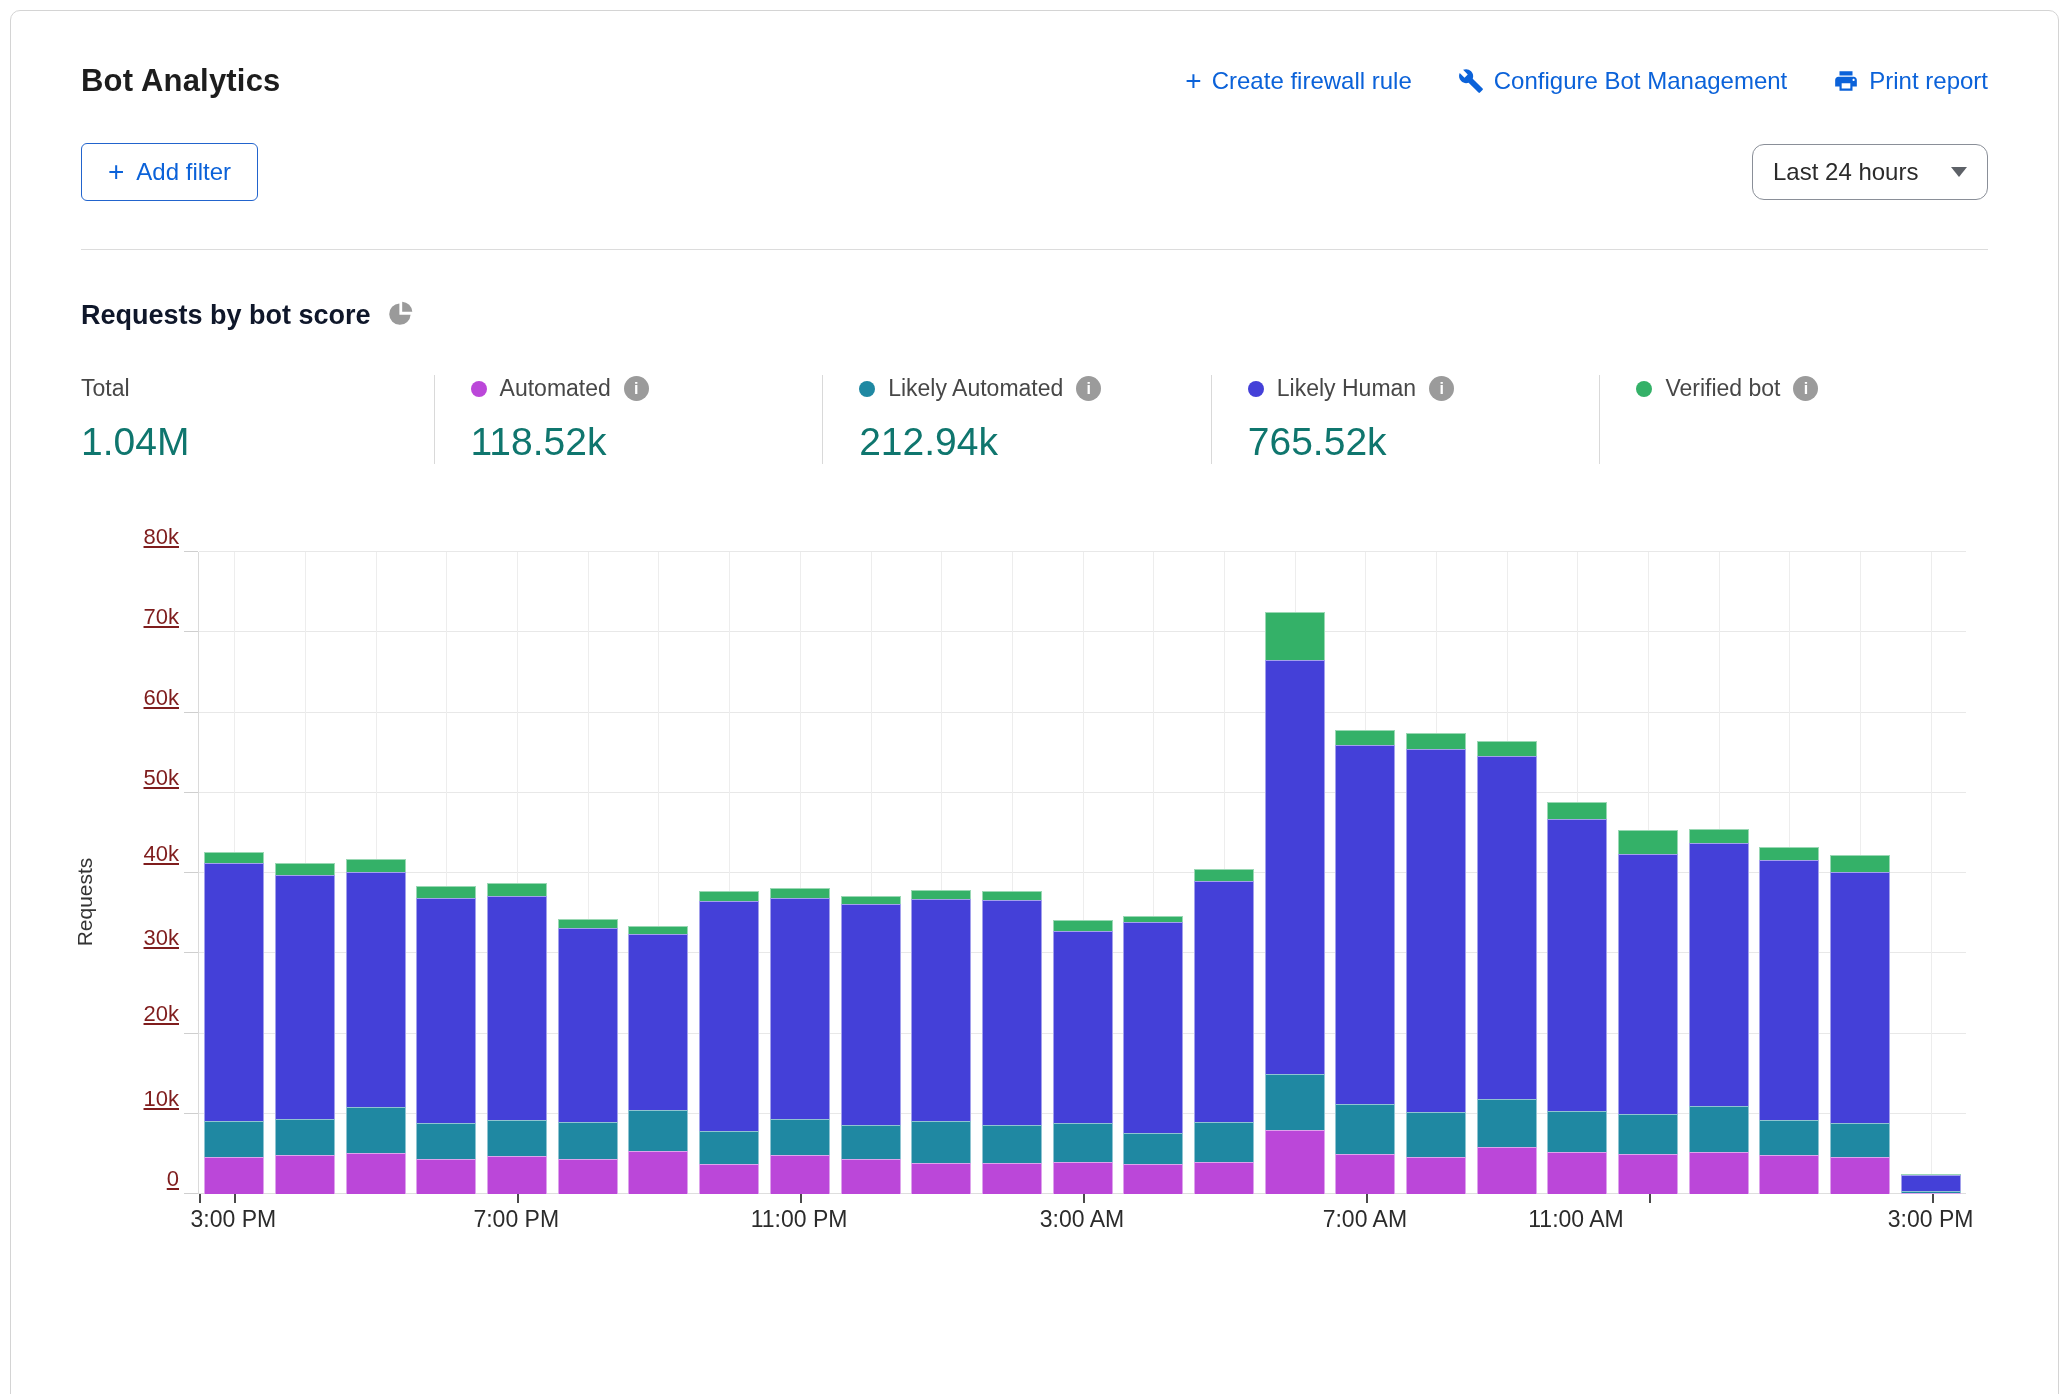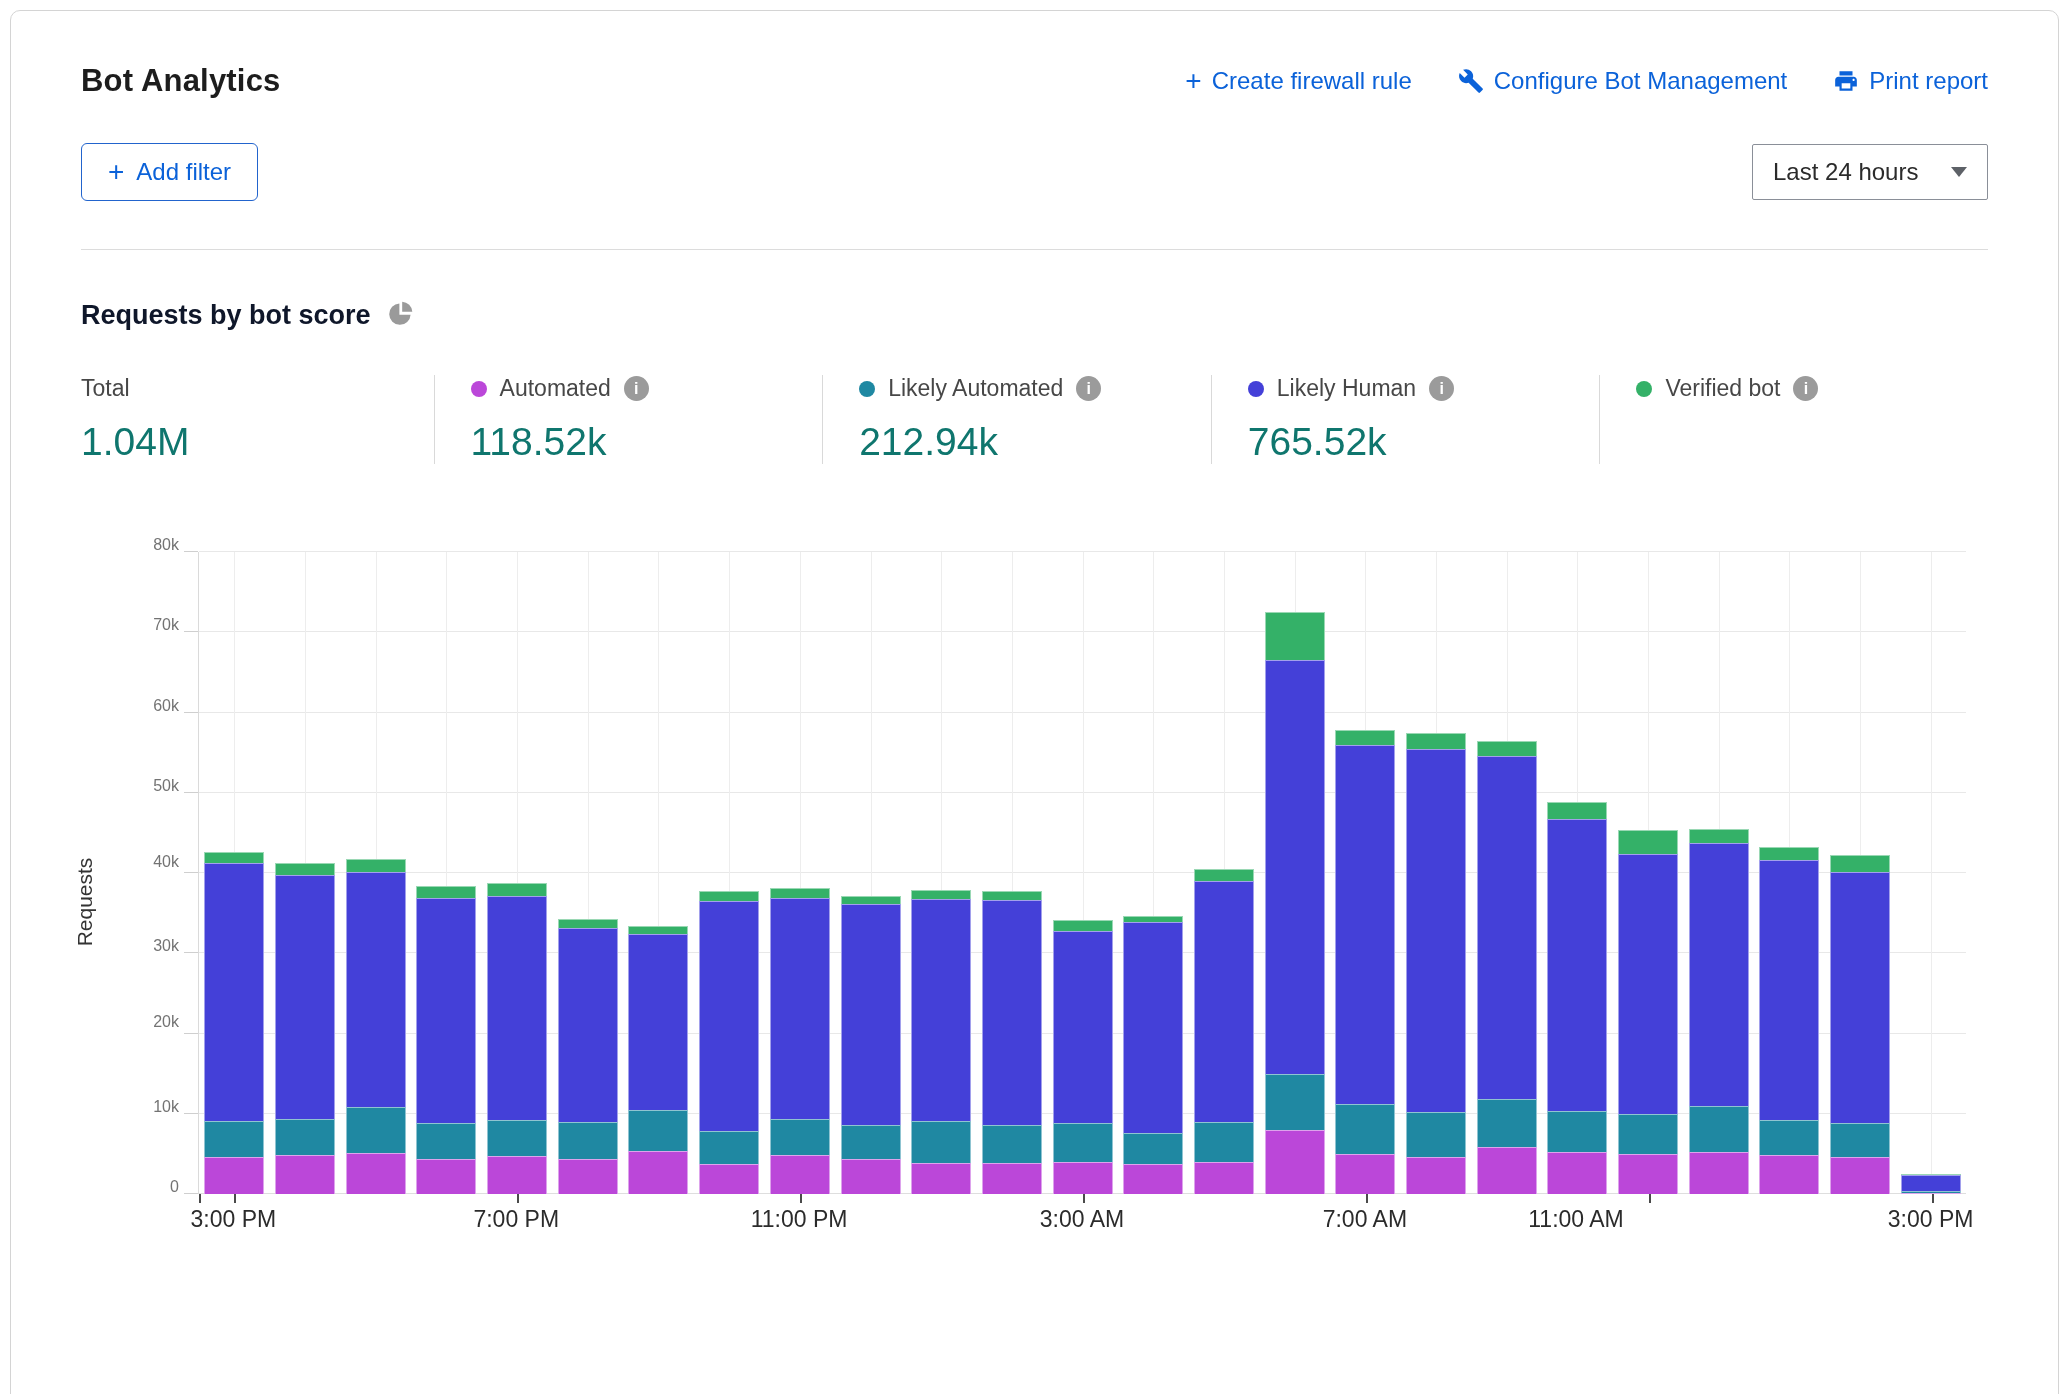--- a/index.html
+++ b/index.html
@@ -12,21 +12,21 @@
   .page-title { font-size:31px; font-weight:bold; color:#1d1d1d; letter-spacing:.2px; }
   .actions { display:flex; align-items:center; gap:46px; }
   .action { display:flex; align-items:center; gap:10px; color:#0b62d9; font-size:24px;
             text-decoration:none; cursor:pointer; }
   .action svg { display:block; }
   .filter-row { margin-top:44px; display:flex; justify-content:space-between; align-items:center; }
   .btn-add-filter { display:flex; align-items:center; gap:12px; background:#fff;
        border:1px solid #2264cd; color:#0b62d9; font-size:24px; border-radius:6px;
        padding:14px 26px; cursor:pointer; font-family:inherit; }
   .plus-glyph { font-size:28px; line-height:20px; font-weight:400; }
-  .select { width:236px; border:1px solid #8a8f98; border-radius:2px; padding:13px 20px;
+  .select { width:236px; border:1px solid #8a8f98; border-radius:12px; padding:13px 20px;
             display:flex; justify-content:space-between; align-items:center;
             font-size:24px; color:#2b2b2b; cursor:pointer; background:#fff; }
   .caret { width:0; height:0; border-left:8px solid transparent; border-right:8px solid transparent;
            border-top:10px solid #5d6167; margin-left:14px; }
   .header-divider { margin-top:48px; border-bottom:1px solid #dcdcdc; }
 
   .panel { padding:50px 70px 0 70px; }
   .panel-heading { display:flex; align-items:center; gap:16px; }
   .panel-heading h2 { font-size:27px; font-weight:bold; color:#0f172a; }
   .pie-icon { color:#9a9a9a; }
@@ -40,21 +40,21 @@
   .info-icon { width:25px; height:25px; border-radius:50%; background:#9b9b9b; color:#fff;
                font-size:16px; font-weight:bold; display:flex; align-items:center;
                justify-content:center; cursor:pointer; flex:none; }
   .stat-value { margin-top:18px; font-size:39px; font-weight:normal; color:#0f766e; }
 
   .chart-area { position:relative; margin-top:88px; padding-left:117px; }
   .plot { position:relative; width:1768px; height:642px; border-left:1px solid #dadada; }
   .gl-h { position:absolute; left:0; right:0; height:1px; background:#e8e8e8; }
   .gl-h.zero { background:#dedede; }
   .ytick { position:absolute; right:calc(100% + 20px); transform:translateY(-50%);
-           font-size:16px; color:#737373; white-space:nowrap; }
+           font-size:22px; color:#7f1d1d; white-space:nowrap;text-decoration:underline; }
   .ytick-dash { position:absolute; left:-15px; width:14px; height:1px; background:#cfcfcf; }
   .slots { position:absolute; inset:0; display:flex; }
   .slot { position:relative; flex:1 1 0; height:100%; }
   .slot::before { content:""; position:absolute; left:50%; top:0; bottom:0; width:1px;
                   background:#ededed; }
   .bar { position:absolute; bottom:0; left:50%; transform:translateX(-50%); width:60px;
          display:flex; flex-direction:column-reverse; cursor:pointer; }
   .seg { width:100%; border:1px solid rgba(255,255,255,0.5); border-bottom:none; }
   .xtick-mark { position:absolute; top:100%; width:2px; height:9px; background:#4a4a4a; }
   .xlabels { position:relative; height:46px; margin-top:12px; width:1768px; }

